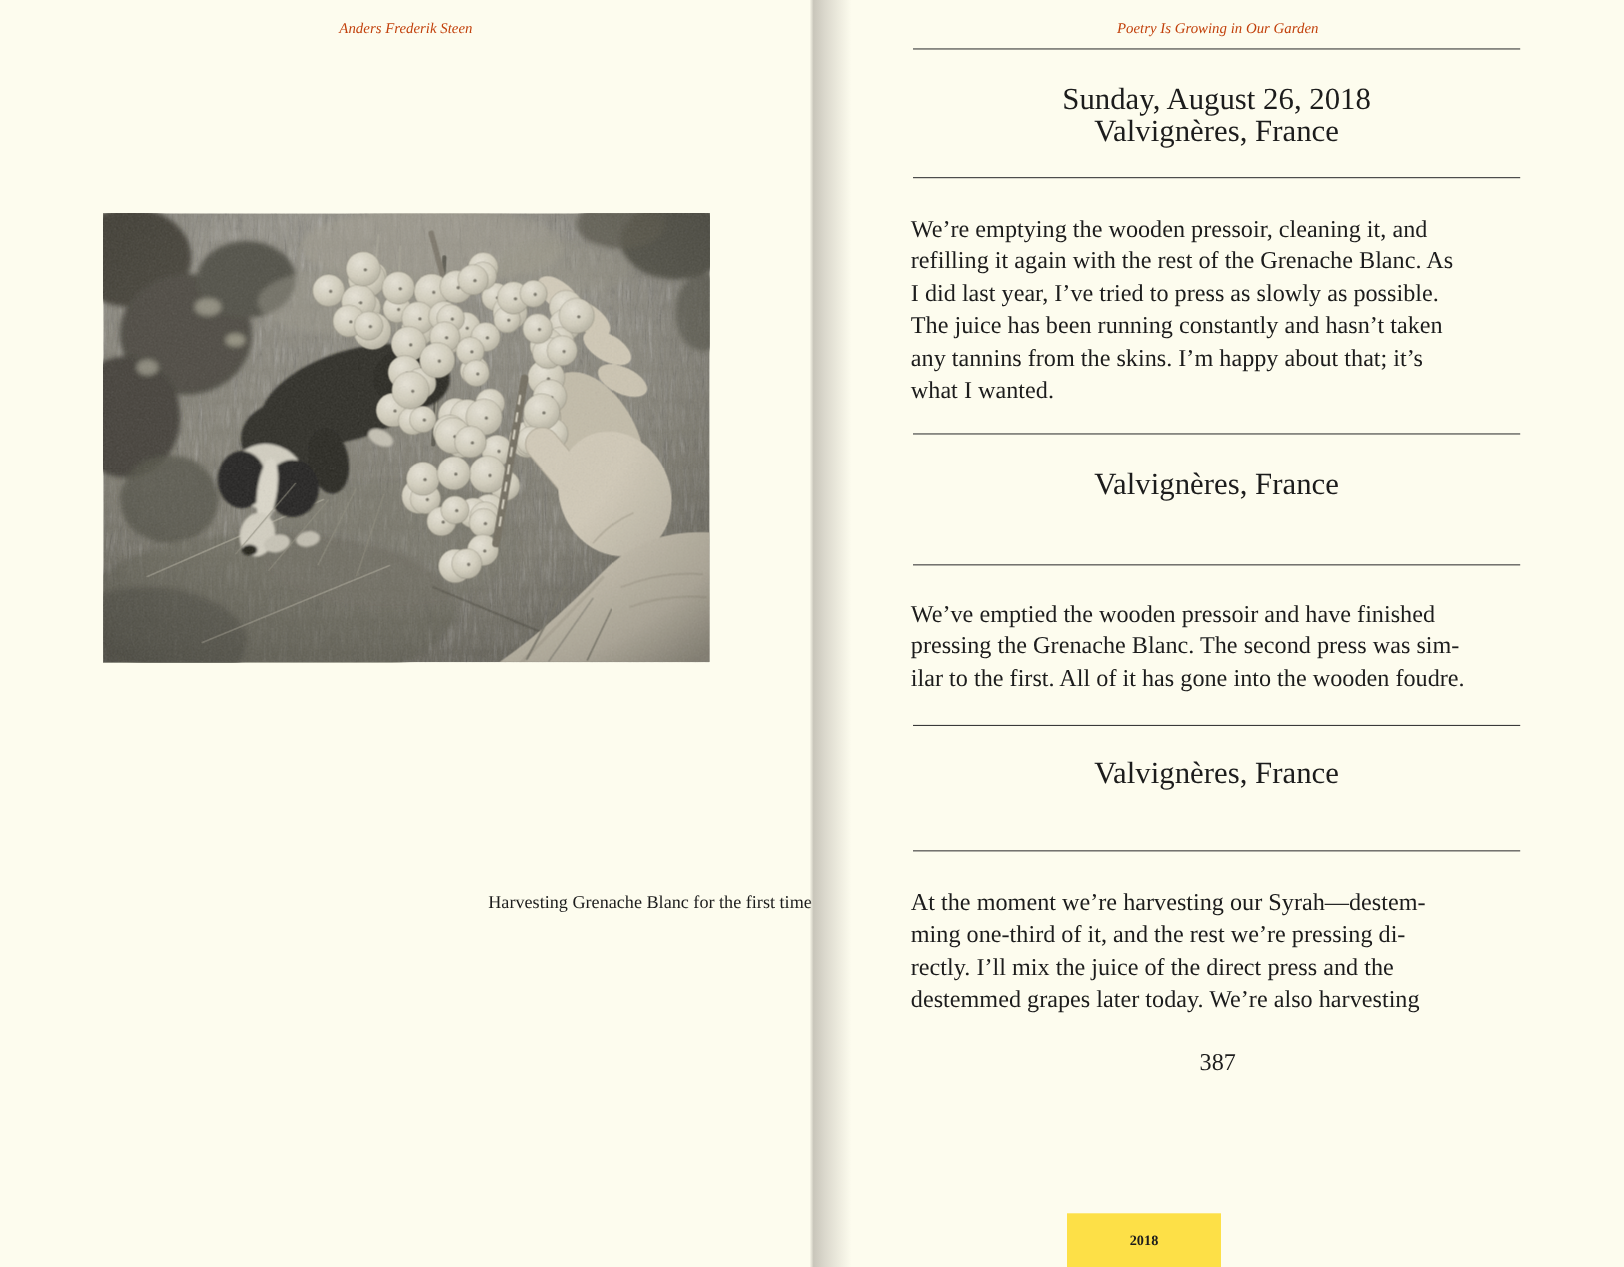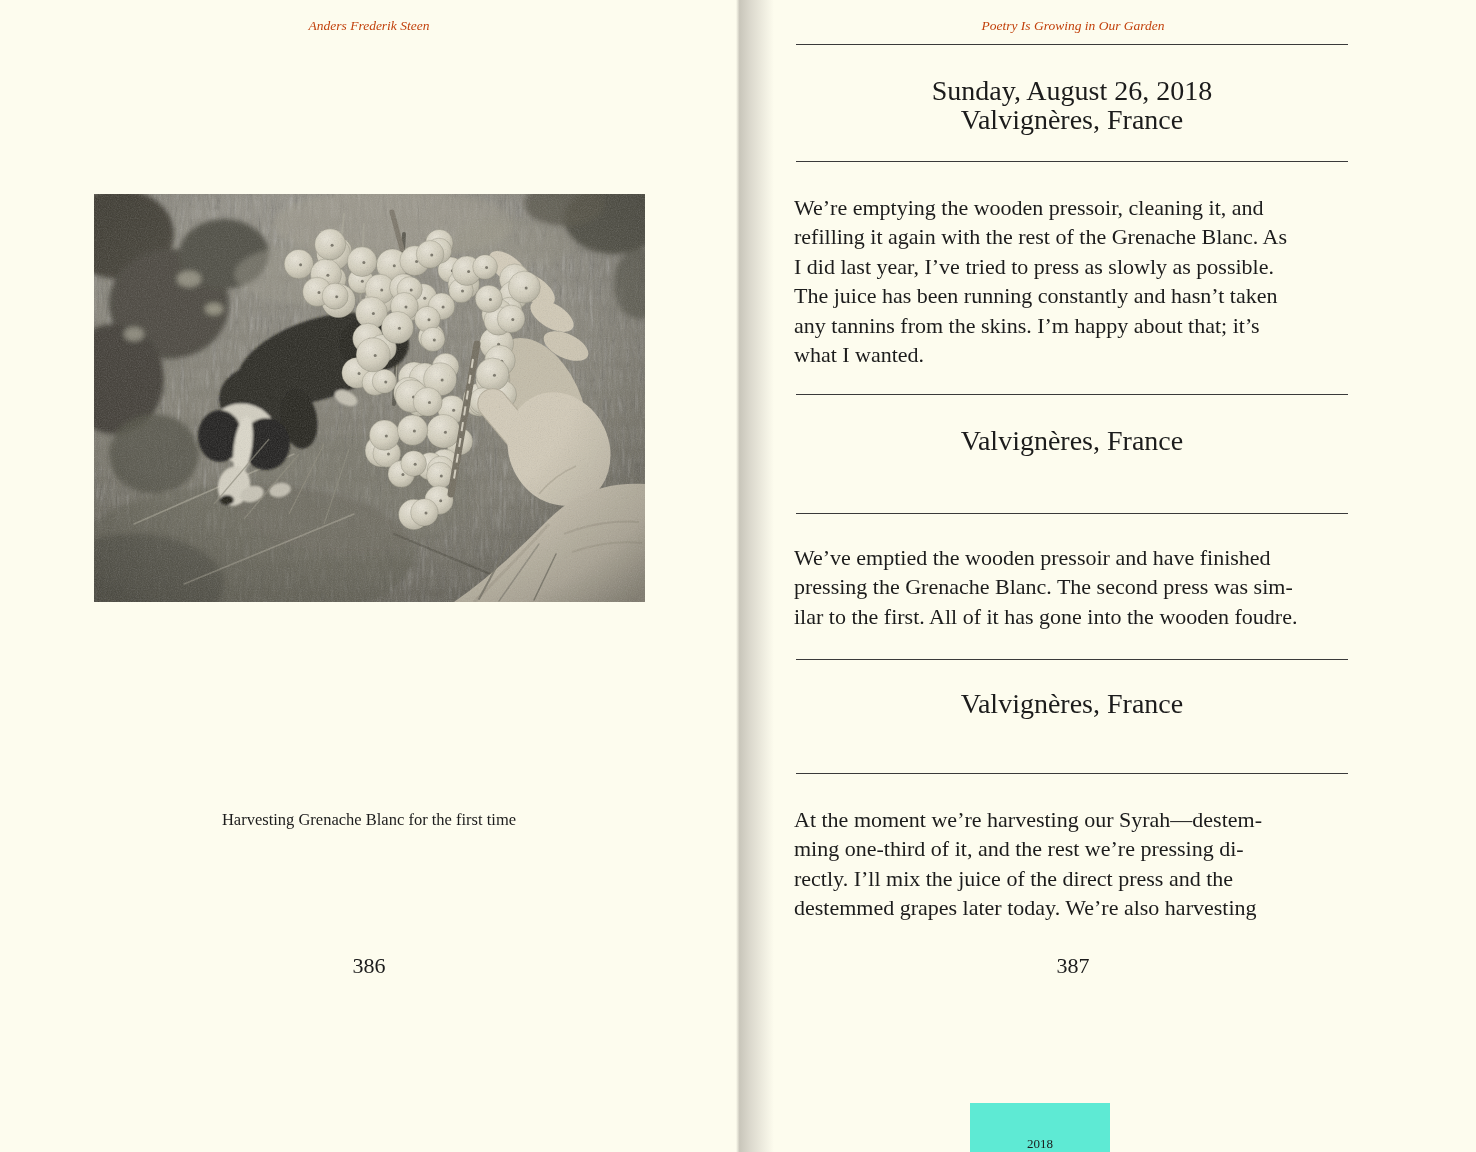--- a/index.html
+++ b/index.html
@@ -2,34 +2,34 @@
 <html><head>
 <meta charset="utf-8">
 <style>
   * { margin:0; padding:0; box-sizing:border-box; }
   html,body { width:1476px; height:1152px; }
   body { background:#FDFCEE; }
   .spread { position:relative; width:1476px; height:1152px; background:#FDFCEE;
             font-family:"Liberation Serif","DejaVu Serif",serif; color:#1C1C1C; overflow:hidden; }
   .page { position:absolute; top:0; width:738px; height:1152px; }
   .page.left { left:0; }
-  .page.right { left:704px;padding-left:23px; }
+  .page.right { left:738px;padding-left:23px; }
   .running-head { position:absolute; top:18px; left:0; width:100%; text-align:center;
                   font-style:italic; font-size:13.5px; line-height:16px; color:#c2410c; }
   .rule { position:absolute; left:92px; width:552px; height:1px; background:#3A3A3A; }
   .ehead { position:absolute; left:92px; width:552px; text-align:center; font-size:28px; line-height:29.4px; }
   .para { position:absolute; left:90px; width:566px; font-size:22px; line-height:29.4px; white-space:pre-line; }
-  .caption { position:absolute; top:810px; left:0; width:100%; text-align:center; font-size:16.5px; }
+  .caption { position:absolute; top:810px; left:0; width:100%; text-align:right; font-size:16.5px; }
   .pagenum { position:absolute; top:951px; left:0; width:100%; text-align:center; font-size:22px; line-height:29.4px; }
   .photo { position:absolute; left:94px; top:194px; width:551px; height:408px; display:block; }
   .gutter { position:absolute; left:736px; top:0; width:40px; height:1152px; pointer-events:none;
             background:linear-gradient(90deg, rgba(200,197,186,0) 0%, rgba(198,195,184,0.95) 9%,
                         rgba(213,210,199,0.85) 35%, rgba(253,252,238,0) 95%); }
-  .year-tab { position:absolute; left:970px; top:1103px; width:140px; height:49px; background:#5eead4;
-              display:flex; align-items:flex-end; justify-content:center; font-size:13px; cursor:pointer; }
+  .year-tab { position:absolute; left:970px; top:1103px; width:140px; height:49px; background:#fde047;
+              display:flex; align-items:center; justify-content:center; font-size:13px; cursor:pointer;font-weight:bold; }
 </style>
 </head>
 <body>
 
 <div class="spread">
 
   <section class="page left">
     <div class="running-head">Anders Frederik Steen</div>
 
     <svg class="photo" viewBox="0 0 551 408" role="img" aria-label="Black-and-white photo: a hand holds a large cluster of pale grapes above dry grass while a border collie sniffs the ground among vines">
@@ -320,21 +320,20 @@
         <line x1="405" y1="407" x2="445" y2="350" stroke="#9a9789" stroke-width="1.5"></line>
         <line x1="440" y1="406" x2="462" y2="360" stroke="#7c7a6c" stroke-width="1.5"></line>
       </g>
 
       <rect x="0" y="0" width="551" height="408" fill="url(#vg)"></rect>
       <rect x="0" y="0" width="551" height="408" filter="url(#fGrain)" opacity="0.26"></rect>
       <rect x="0" y="0" width="551" height="408" fill="#8a7f5f" opacity="0.05"></rect>
     </svg>
 
     <div class="caption">Harvesting Grenache Blanc for the first time</div>
-    <div class="pagenum">386</div>
   </section>
 
   <div class="gutter"></div>
 
   <section class="page right">
     <div class="running-head">Poetry Is Growing in Our Garden</div>
 
     <div class="rule" style="top:44px"></div>
     <div class="ehead" style="top:76px">
       <div>Sunday, August 26, 2018</div>

